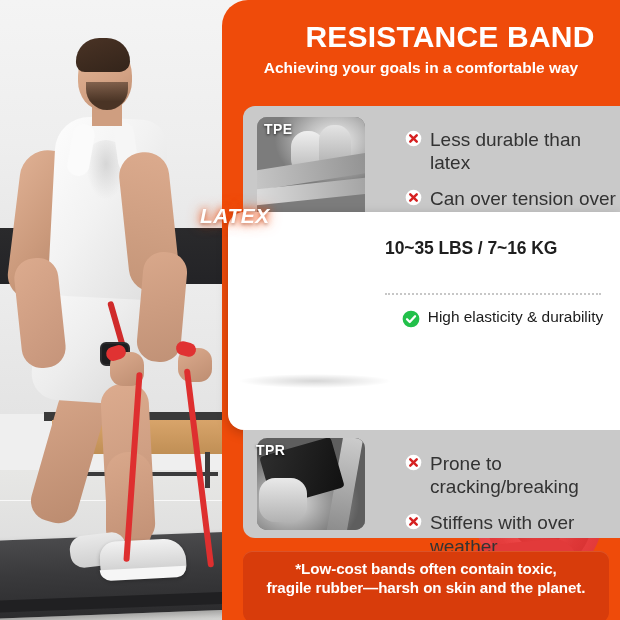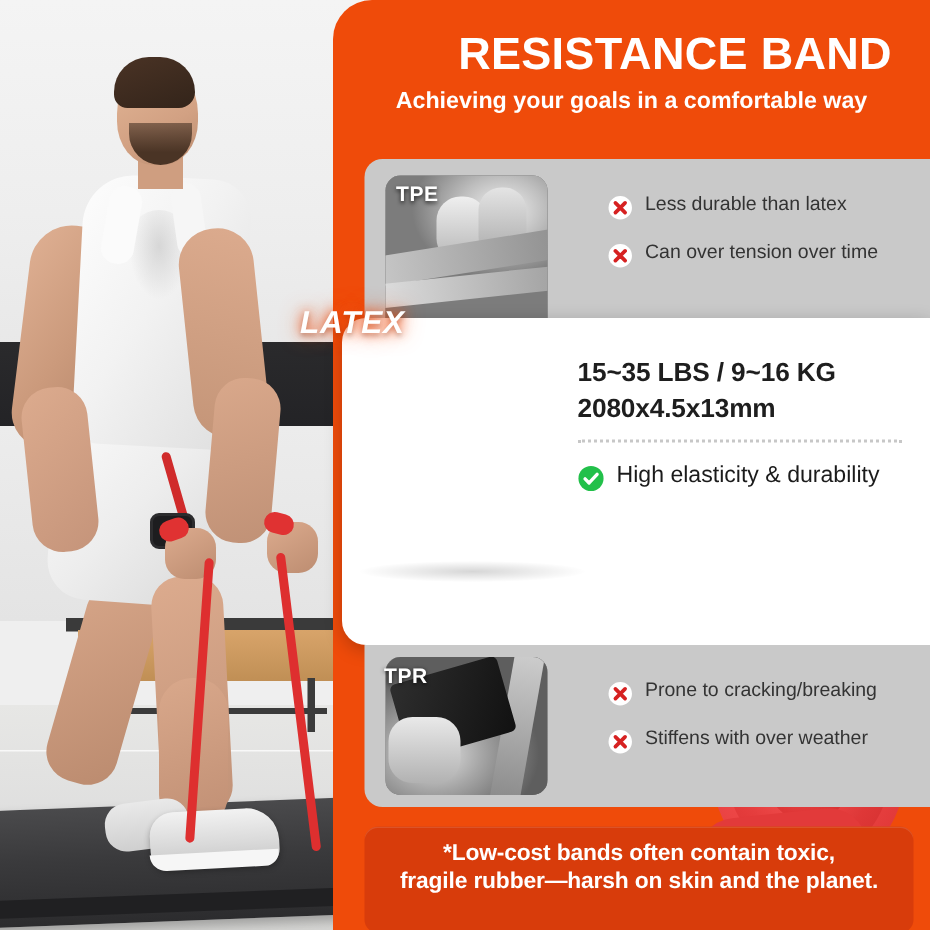--- a/index.html
+++ b/index.html
@@ -174,24 +174,24 @@
   .spec-line{color:#1e1e1e;font-size:17.5px;font-weight:bold;line-height:1.38;letter-spacing:-.1px;}
   .divider{position:absolute;left:385px;top:293px;width:216px;height:0;
     border-top:2px dotted #c7c7c7;}
 
   
   .bullets{position:absolute;}
   .b-tpe{left:405px;top:128px;width:215px;}
   .b-tpr{left:405px;top:452px;width:215px;}
   .b-latex{left:385px;top:308px;width:235px;}
   .bullet{display:flex;align-items:flex-start;margin-bottom:13px;}
-  .b-latex .bullet{margin-bottom:9px;}
+  .b-latex .bullet{margin-bottom:9px;justify-content:center;}
   .ico{flex:0 0 auto;width:17px;height:17px;margin-right:8px;margin-top:2px;}
   .b-latex .ico{width:18px;height:18px;}
-  .btxt{color:#333333;font-size:13px;line-height:1.22;font-weight:normal;}
+  .btxt{color:#333333;font-size:19px;line-height:1.22;font-weight:normal;}
   .b-latex .btxt{color:#1b1b1b;font-size:15.4px;line-height:1.18;}
 
   
   .bottom-banner{position:absolute;left:243px;top:551px;width:366px;height:71px;
     background:#d83c0b;border-radius:9px;
     box-shadow:inset 0 1px 0 rgba(255,255,255,.12);}
   .bb-text{position:absolute;left:0;top:8px;width:366px;text-align:center;
     color:#ffffff;font-size:15.2px;font-weight:bold;line-height:1.26;letter-spacing:-.1px;}
 </style>
 </head>
@@ -290,22 +290,21 @@
       <div class="coil-ring c4"></div>
       <div class="coil-ring c5"></div>
       <div class="coil-ring c6"></div>
       <div class="coil-loop"></div>
     </div>
   </div>
   <div class="coil-shadow"></div>
   <div class="latex-badge">LATEX</div>
 
   <div class="spec">
-    <div class="spec-line">15~35 LBS / 9~16 KG</div>
-    <div class="spec-line">2080x4.5x13mm</div>
+    <div class="spec-line">10~35 LBS / 7~16 KG</div>
   </div>
   <div class="divider"></div>
 
   <div class="bullets b-latex">
     <div class="bullet">
       <span class="ico">
         <svg viewBox="0 0 20 20" width="18" height="18">
             <circle cx="10" cy="10" r="9.3" fill="#22c04a"></circle>
             <path d="M5.6 10.3 L8.6 13.3 L14.5 6.9" stroke="#ffffff" stroke-width="2.5" fill="none" stroke-linecap="round" stroke-linejoin="round"></path>
           </svg>

